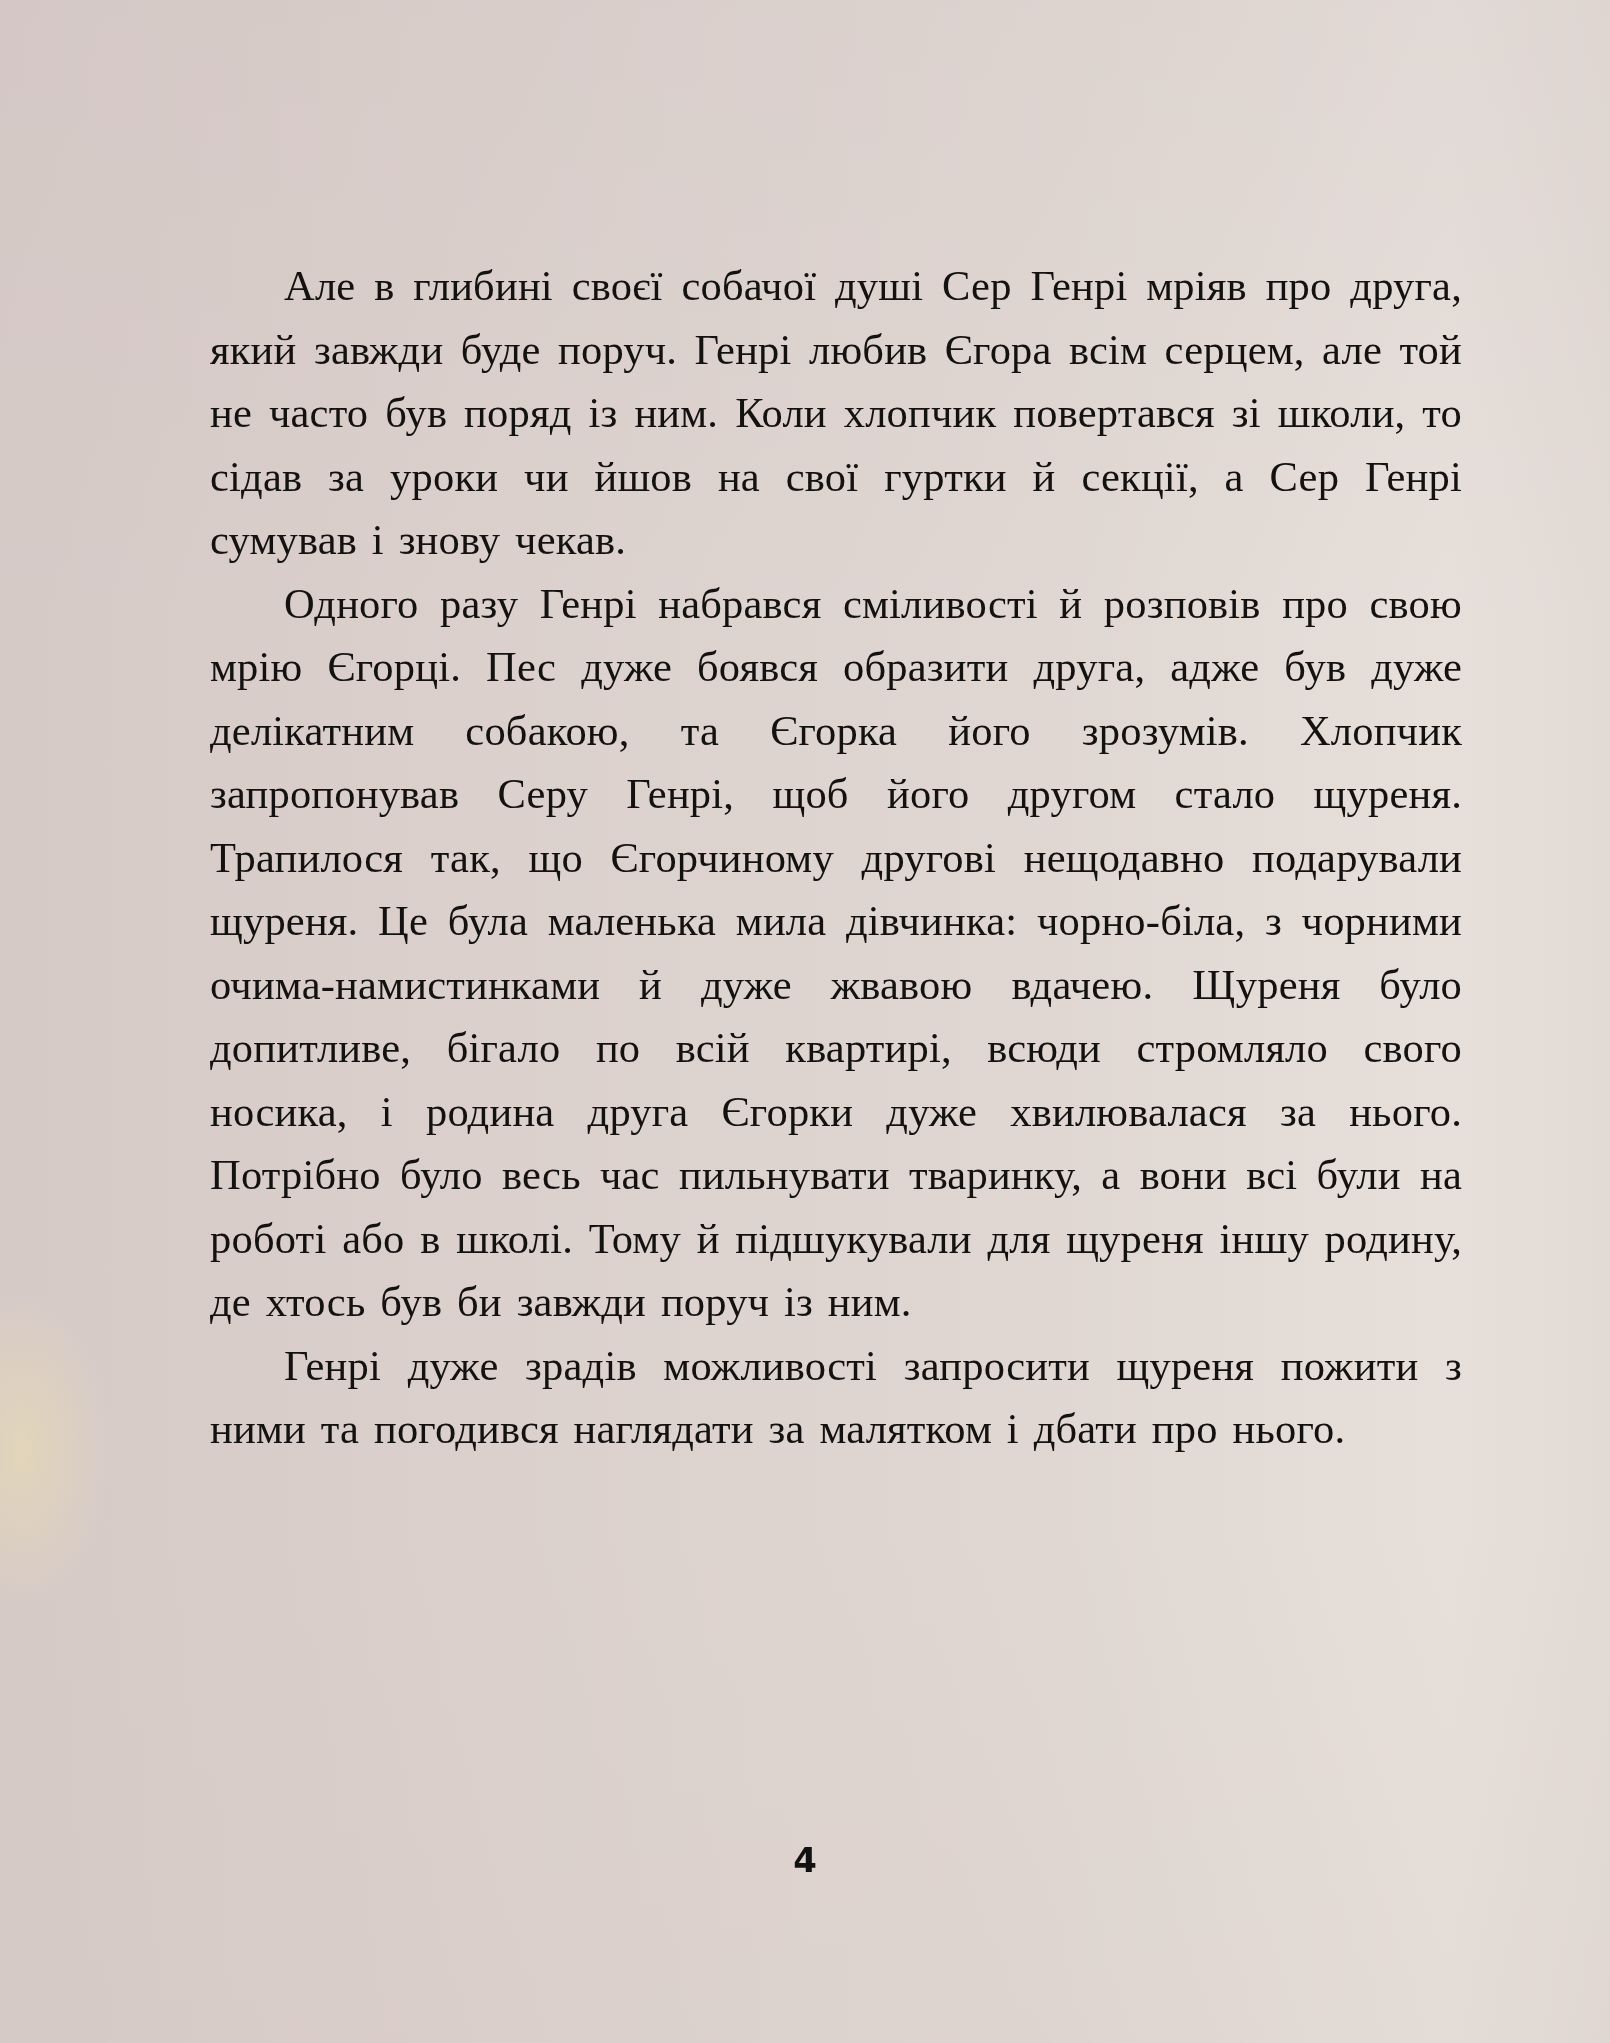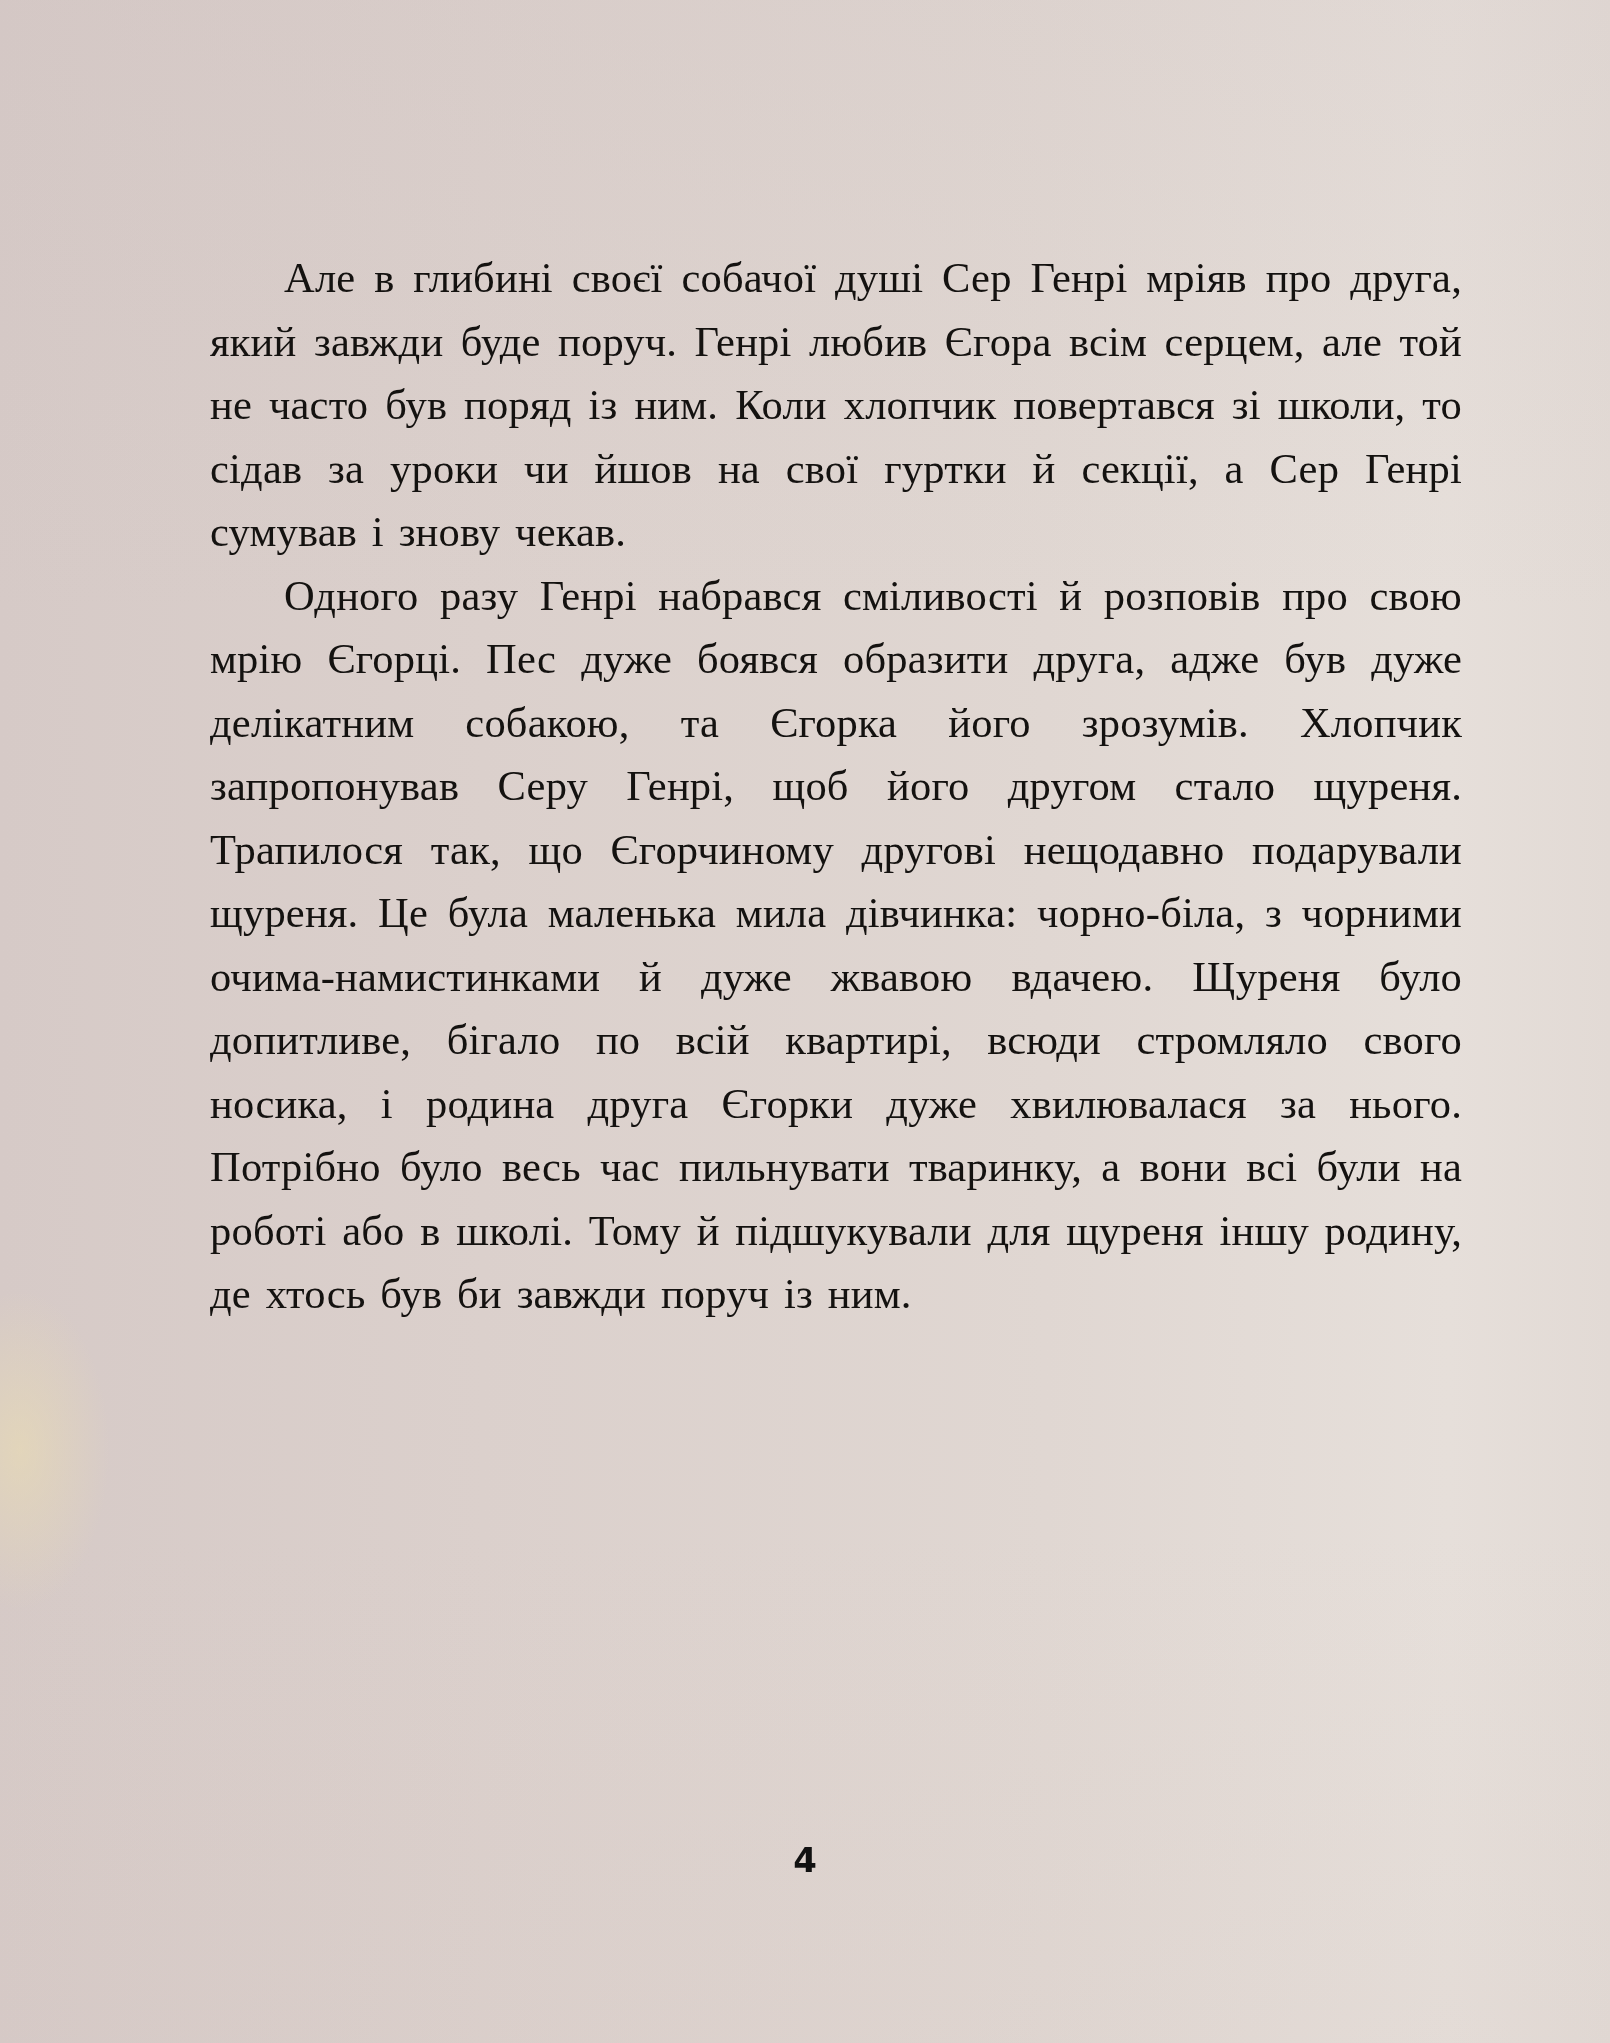--- a/index.html
+++ b/index.html
@@ -19,21 +19,21 @@
       position: absolute;
       inset: 0;
       background:
         radial-gradient(ellipse 90px 160px at 20px 1450px, rgba(236, 222, 176, 0.55), rgba(236,222,176,0) 100%),
         linear-gradient(180deg, rgba(200,185,185,0.15) 0%, rgba(255,255,255,0) 30%, rgba(255,255,255,0) 75%, rgba(210,195,190,0.12) 100%);
       pointer-events: none;
     }
     .text-block {
       position: absolute;
       left: 210px;
-      top: 246px;
+      top: 254px;
       width: 1252px;
     }
     .paragraph {
       margin: 0;
       font-size: 42.5px;
       line-height: 63.5px;
       text-align: justify;
       text-align-last: left;
       text-indent: 74px;
       word-spacing: 4px;
@@ -53,15 +53,16 @@
     }
   </style>
 </head>
 <body>
 
 <div class="page-shade"></div>
 
 <main class="text-block">
   <p class="paragraph">Але в глибині своєї собачої душі Сер Генрі мріяв про друга, який завжди буде поруч. Генрі любив Єгора всім серцем, але той не часто був поряд із ним. Коли хлопчик повертався зі школи, то сідав за уроки чи йшов на свої гуртки й секції, а Сер Генрі сумував і знову чекав.</p>
   <p class="paragraph">Одного разу Генрі набрався сміливості й розповів про свою мрію Єгорці. Пес дуже боявся образити друга, адже був дуже делікатним собакою, та Єгорка його зрозумів. Хлопчик запропонував Серу Генрі, щоб його другом стало щуреня. Трапилося так, що Єгорчиному другові нещодавно подарували щуреня. Це була маленька мила дівчинка: чорно-біла, з чорними очима-намистинками й дуже жвавою вдачею. Щуреня було допитливе, бігало по всій квартирі, всюди стромляло свого носика, і родина друга Єгорки дуже хвилювалася за нього. Потрібно було весь час пильнувати тваринку, а вони всі були на роботі або в школі. Тому й підшукували для щуреня іншу родину, де хтось був би завжди поруч із ним.</p>
+  <p class="paragraph">Генрі дуже зрадів можливості запросити щуреня пожити з ними та погодився наглядати за малятком і дбати про нього.</p>
 </main>
 
 <div class="page-number">4</div>
 
 </body></html>

